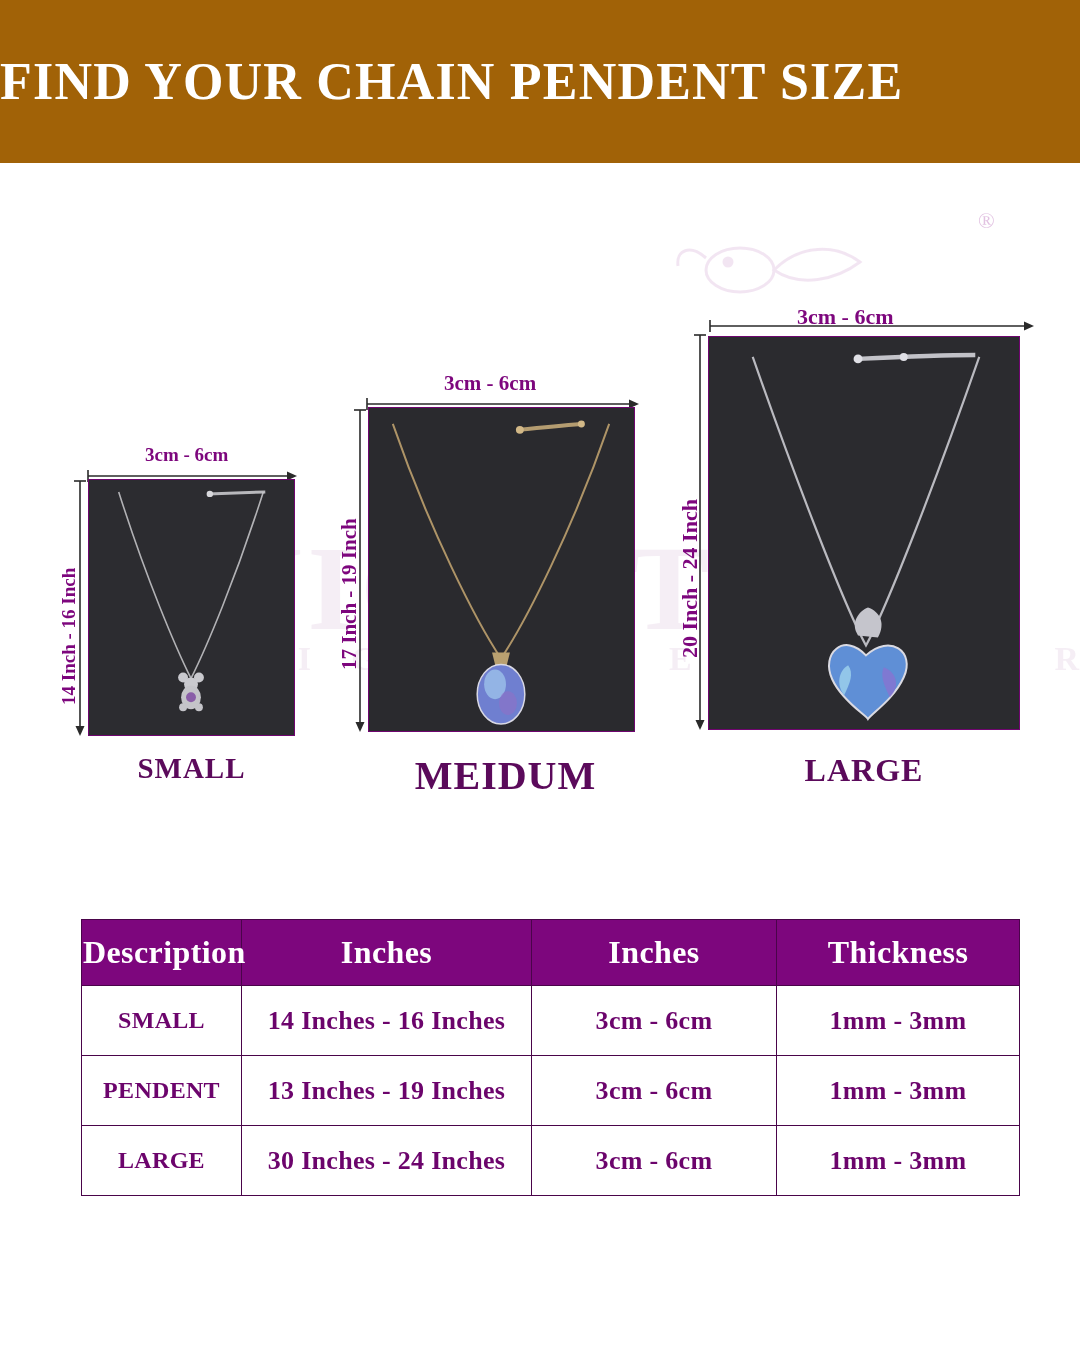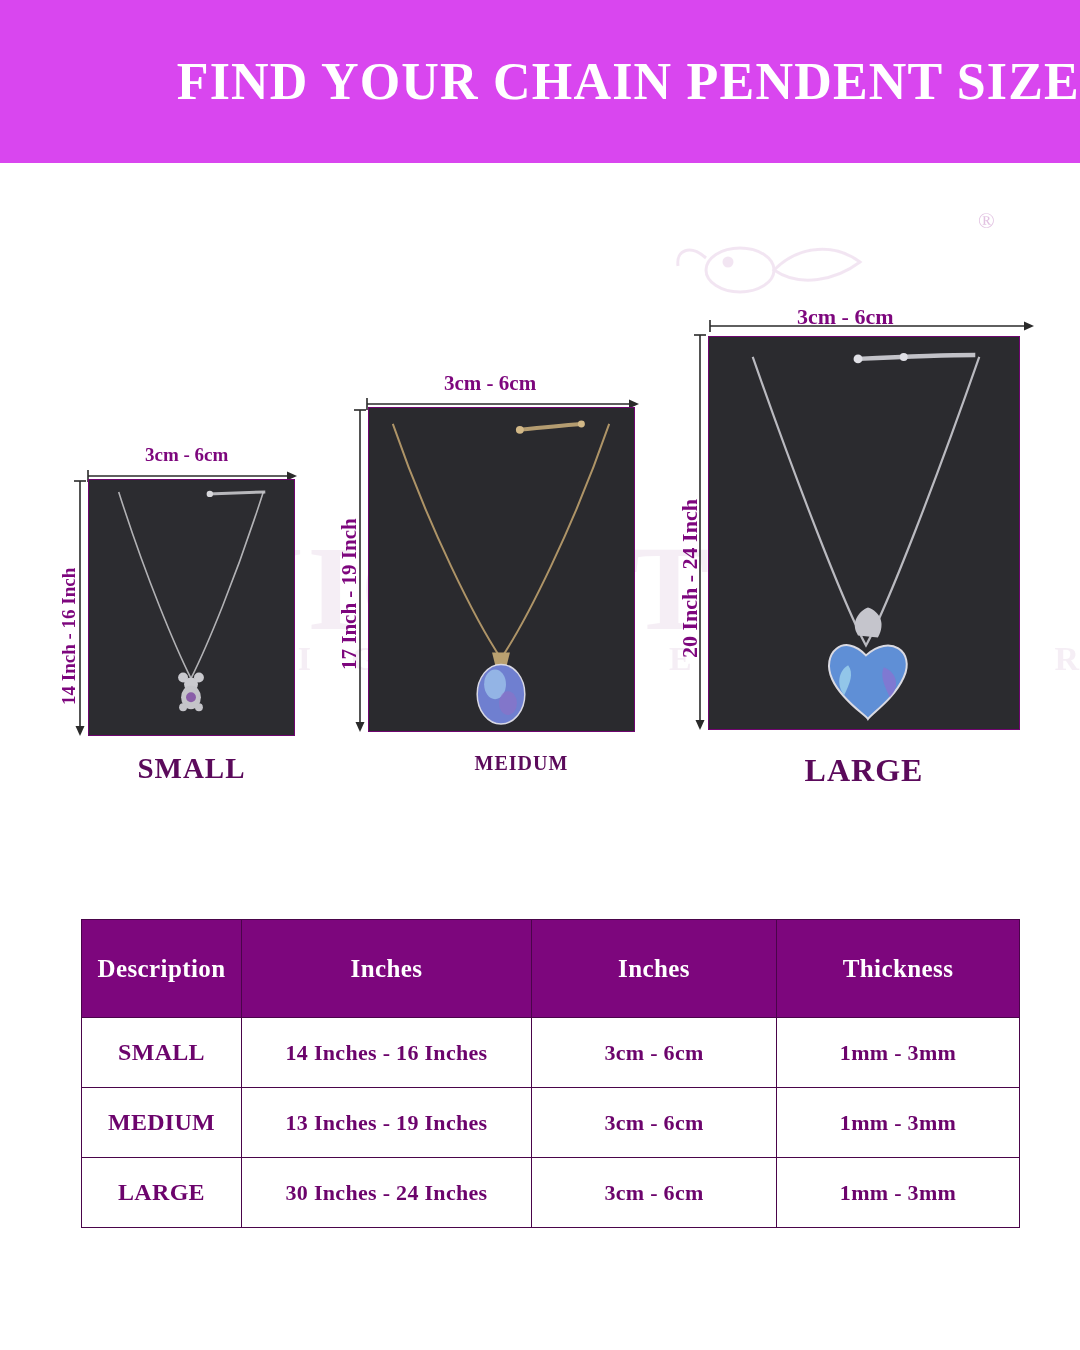--- a/index.html
+++ b/index.html
@@ -15,24 +15,24 @@
     width: 1080px; height: 1350px;
     background: #ffffff;
     overflow: hidden;
   }
 
   
   #header-bar {
     position: absolute;
     left: 0; top: 0;
     width: 1080px; height: 163px;
-    background: #d946ef;
+    background: #a16207;
     display: flex;
     align-items: center;
-    justify-content: flex-end;
+    justify-content: flex-start;
   }
   #header-title {
     color: #ffffff;
     font-family: "Liberation Serif", serif;
     font-weight: bold;
     font-size: 52px;
     letter-spacing: 1.2px;
     text-align: center;
     white-space: nowrap;
   }
@@ -132,28 +132,28 @@
   }
   #size-table th, #size-table td {
     border: 1px solid #4a044a;
     text-align: center;
     font-family: "Liberation Serif", serif;
     font-weight: bold;
   }
   #size-table thead th {
     background: #7d067d;
     color: #ffffff;
-    font-size: 25px;
-    height: 98px;
+    font-size: 32px;
+    height: 66px;
     letter-spacing: 0.4px;
   }
   #size-table tbody td {
     background: #ffffff;
     color: #6c046c;
-    font-size: 22px;
+    font-size: 26px;
     height: 70px;
     letter-spacing: 0.3px;
   }
   #size-table tbody td.desc { font-size: 24px; }
   .col-desc { width: 160px; }
   .col-height { width: 290px; }
   .col-width { width: 245px; }
   .col-thick { width: 243px; }
 </style>
 </head>
@@ -251,21 +251,21 @@
           <circle cx="152" cy="22" r="4" fill="#d2b887"></circle>
           <circle cx="214" cy="16" r="3.5" fill="#d2b887"></circle>
           <path d="M124 246 L 142 246 L 138 262 L 128 262 Z" fill="#b9a070"></path>
           <ellipse cx="133" cy="288" rx="24" ry="30" fill="#6f7fd0"></ellipse>
           <ellipse cx="133" cy="288" rx="24" ry="30" fill="none" stroke="#d9d9e4" stroke-width="1.5"></ellipse>
           <ellipse cx="127" cy="278" rx="11" ry="15" fill="#9fc6ec" opacity="0.75"></ellipse>
           <ellipse cx="140" cy="297" rx="9" ry="12" fill="#8f6fc6" opacity="0.6"></ellipse>
         </svg>
       </div>
     </div>
-    <div class="size-caption" style="left:388px; top:752px; width:267px; font-size:20px;">MEIDUM</div>
+    <div class="size-caption" style="left:372px; top:752px; width:267px; font-size:40px;">MEIDUM</div>
   </div>
 
   <div class="size-block">
     <div class="arrow-h" style="left:707px; top:318px; width:327px; height:12px;">
       <svg viewBox="0 0 327 12" width="327" height="12">
         <line x1="3" y1="6" x2="321" y2="6" stroke="#2a2a2a" stroke-width="1.6"></line>
         <line x1="3" y1="0" x2="3" y2="12" stroke="#2a2a2a" stroke-width="1.6"></line>
         <polygon points="327,6 317,1.5 317,10.5" fill="#2a2a2a"></polygon>
       </svg>
     </div>
@@ -317,21 +317,21 @@
       </tr>
     </thead>
     <tbody>
       <tr>
         <td class="desc">SMALL</td>
         <td>14 Inches - 16 Inches</td>
         <td>3cm - 6cm</td>
         <td>1mm - 3mm</td>
       </tr>
       <tr>
-        <td class="desc">MEDIUM</td>
+        <td class="desc">PENDENT</td>
         <td>13 Inches - 19 Inches</td>
         <td>3cm - 6cm</td>
         <td>1mm - 3mm</td>
       </tr>
       <tr>
         <td class="desc">LARGE</td>
         <td>30 Inches - 24 Inches</td>
         <td>3cm - 6cm</td>
         <td>1mm - 3mm</td>
       </tr>

